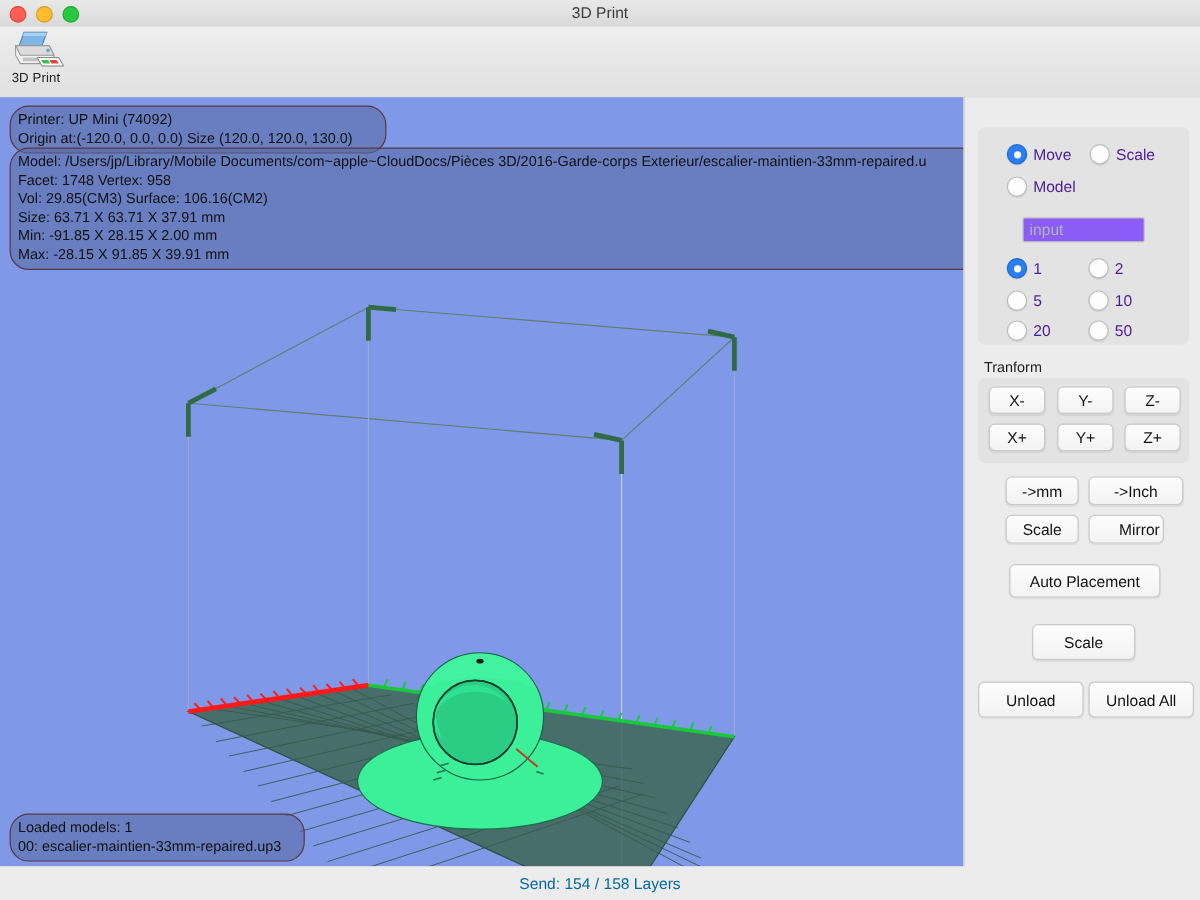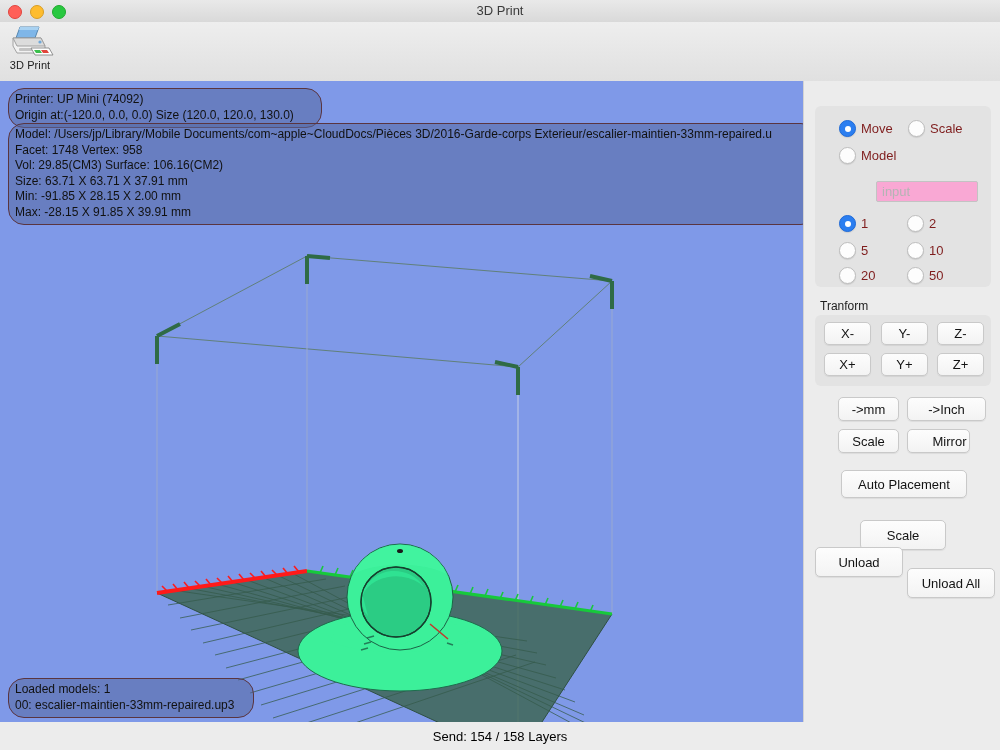--- a/index.html
+++ b/index.html
@@ -96,21 +96,21 @@
   .group-box {
     position: absolute;
     background: #e3e3e3;
     border-radius: 6px;
   }
 
   
   .radio {
     position: absolute;
     display: flex; align-items: center; gap: 5px;
-    font-size: 13px; color: #7f1d1d;
+    font-size: 13px; color: #4c1d95;
     cursor: default;
   }
   .radio .mark {
     width: 15px; height: 15px; border-radius: 50%;
     background: #fdfdfd;
     border: 1px solid #bdbdbd;
     box-shadow: 0 1px 1px rgba(0,0,0,0.10);
     flex: 0 0 auto;
     position: relative;
   }
@@ -120,29 +120,28 @@
   }
   .radio.on .mark::after {
     content: ""; position: absolute;
     left: 4.5px; top: 4.5px; width: 6px; height: 6px;
     border-radius: 50%; background: #ffffff;
   }
 
   
   .input-field {
     position: absolute;
-    background: #f9a8d4;
+    background: #8b5cf6;
     border: 1px solid #c3c3c3;
     border-radius: 2px;
     font-size: 13px;
     color: #111;
     padding: 0 5px;
     box-sizing: border-box;
     font-family: "Liberation Sans", sans-serif;
-    margin-left: 24px;
   }
   .input-field::placeholder { color: #b4b4b4; }
 
   
   .btn {
     position: absolute;
     background: linear-gradient(to bottom, #fdfdfd, #f3f3f3);
     border: 1px solid #c9c9c9;
     border-radius: 5px;
     font-size: 13px;
@@ -157,21 +156,21 @@
 
   
   .statusbar {
     position: absolute; left: 0; top: 722px;
     width: 1000px; height: 28px;
     background: #ececec;
     text-align: center;
   }
   .statusbar .txt {
     display: block;
-    font-size: 13px; color: #000000;
+    font-size: 13px; color: #0369a1;
     padding-top: 7px;
   }
 </style>
 </head>
 <body>
 
 <div id="app">
 
   <div class="titlebar">
     <div class="traffic">
@@ -402,21 +401,21 @@
     <div class="btn" style="left:34px;  top:316px; width:61px; height:24px;">-&gt;mm</div>
     <div class="btn" style="left:103px; top:316px; width:79px; height:24px;">-&gt;Inch</div>
 
     <div class="btn" style="left:34px;  top:348px; width:61px; height:24px;">Scale</div>
     <div class="btn" style="left:103px; top:348px; width:63px; height:24px;padding-left:22px;">Mirror</div>
 
     <div class="btn" style="left:37px; top:389px; width:126px; height:28px;">Auto Placement</div>
 
     <div class="btn" style="left:56px; top:439px; width:86px; height:30px;">Scale</div>
 
-    <div class="btn" style="left:11px;  top:466px; width:88px; height:30px;">Unload</div>
+    <div class="btn" style="left:11px;  top:487px; width:88px; height:30px;">Unload</div>
     <div class="btn" style="left:103px; top:487px; width:88px; height:30px;">Unload All</div>
   </div>
 
   <div class="statusbar">
     <span class="txt">Send: 154 / 158 Layers</span>
   </div>
 
 </div>
 
 </body></html>

